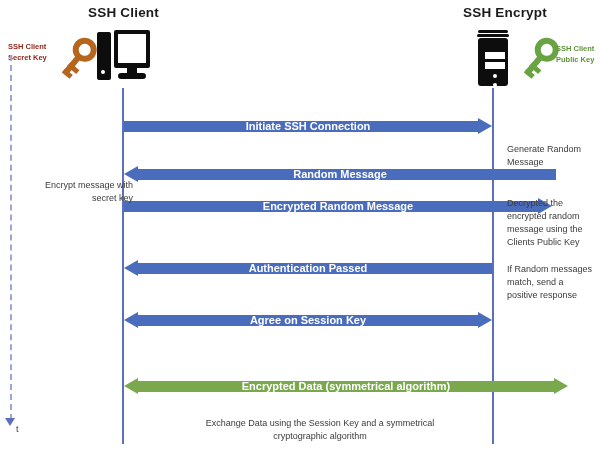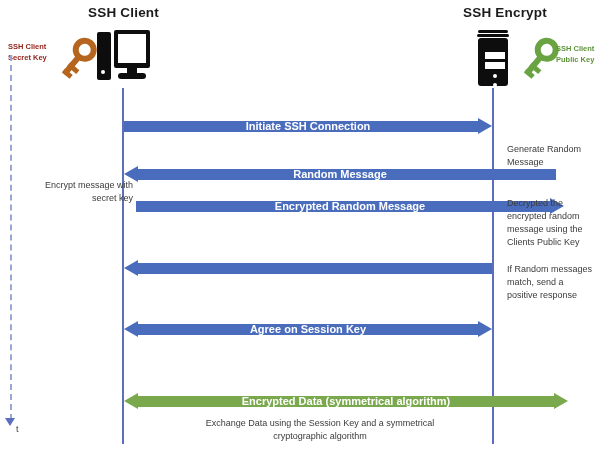--- a/index.html
+++ b/index.html
@@ -182,39 +182,40 @@
     <div class="head right" style="right:0;"></div>
     <div class="lbl">Initiate SSH Connection</div>
   </div>
 
   <div class="msg" style="left:124px;top:166px;width:432px;">
     <div class="bar" style="left:14px;right:0;"></div>
     <div class="head left" style="left:0;"></div>
     <div class="lbl">Random Message</div>
   </div>
 
-  <div class="msg" style="left:124px;top:198px;width:428px;margin-left:12px;">
+  <div class="msg" style="left:124px;top:198px;width:428px;">
     <div class="bar" style="left:0;right:14px;"></div>
     <div class="head right" style="right:0;"></div>
     <div class="lbl">Encrypted Random Message</div>
   </div>
 
   <div class="msg" style="left:124px;top:260px;width:368px;">
     <div class="bar" style="left:14px;right:0;"></div>
     <div class="head left" style="left:0;"></div>
-  </div>
-
-  <div class="msg" style="left:124px;top:321px;width:368px;">
+    <div class="lbl">Authentication Passed</div>
+  </div>
+
+  <div class="msg" style="left:124px;top:312px;width:368px;">
     <div class="bar" style="left:14px;right:14px;"></div>
     <div class="head left" style="left:0;"></div>
     <div class="head right" style="right:0;"></div>
     <div class="lbl">Agree on Session Key</div>
   </div>
 
-  <div class="msg green" style="left:124px;top:393px;width:444px;">
+  <div class="msg green" style="left:124px;top:378px;width:444px;">
     <div class="bar" style="left:14px;right:14px;"></div>
     <div class="head left" style="left:0;"></div>
     <div class="head right" style="right:0;"></div>
     <div class="lbl">Encrypted Data (symmetrical algorithm)</div>
   </div>
 
   <div class="note" id="note-encrypt">Encrypt message with secret key</div>
   <div class="note" id="note-generate">Generate Random Message</div>
   <div class="note" id="note-decrypt">Decrypted the encrypted random message using the Clients Public Key</div>
   <div class="note" id="note-match">If Random messages match, send a positive response</div>

